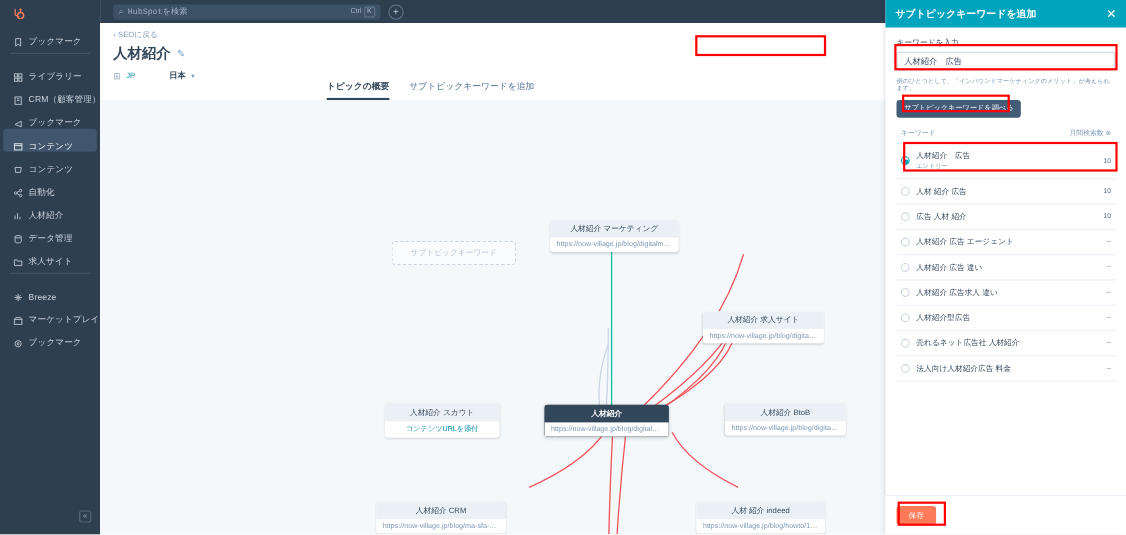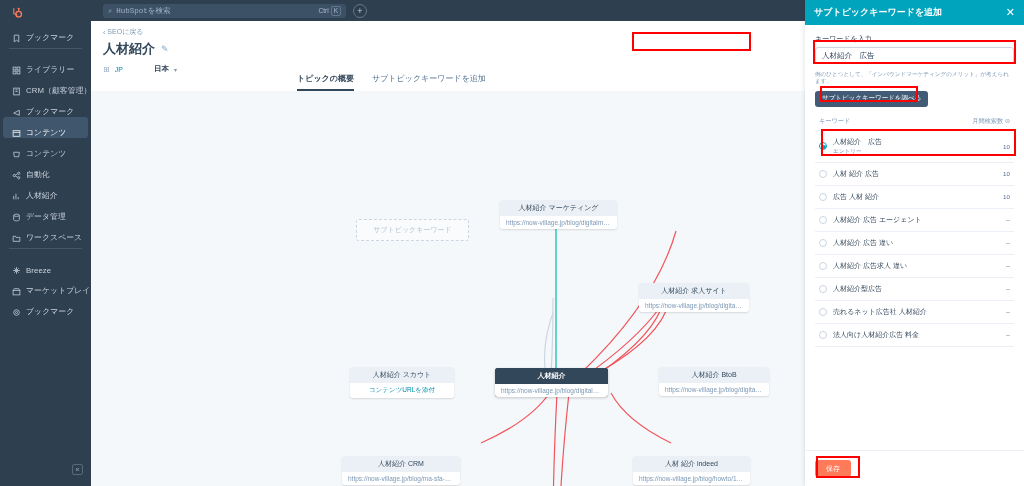--- a/index.html
+++ b/index.html
@@ -287,21 +287,21 @@
             </svg>
           </span>
           <span class="sb-label">データ管理</span>
         </div>
         <div class="sb-item">
           <span class="ic">
             <svg width="9" height="9" viewBox="0 0 16 16">
               <path d="M2 4h4l1 2h7v7H2z" stroke="currentColor" fill="none" stroke-width="1.6"></path>
             </svg>
           </span>
-          <span class="sb-label">ワークスペース</span>
+          <span class="sb-label">求人サイト</span>
         </div>
         <div class="sb-sep"></div>
         <div class="sb-item">
           <span class="ic">
             <svg width="9" height="9" viewBox="0 0 16 16">
               <path d="M8 2v12M2 8h12M4 4l8 8M12 4l-8 8" stroke="currentColor" fill="none" stroke-width="1.6"></path>
             </svg>
           </span>
           <span class="sb-label">Breeze</span>
         </div>

